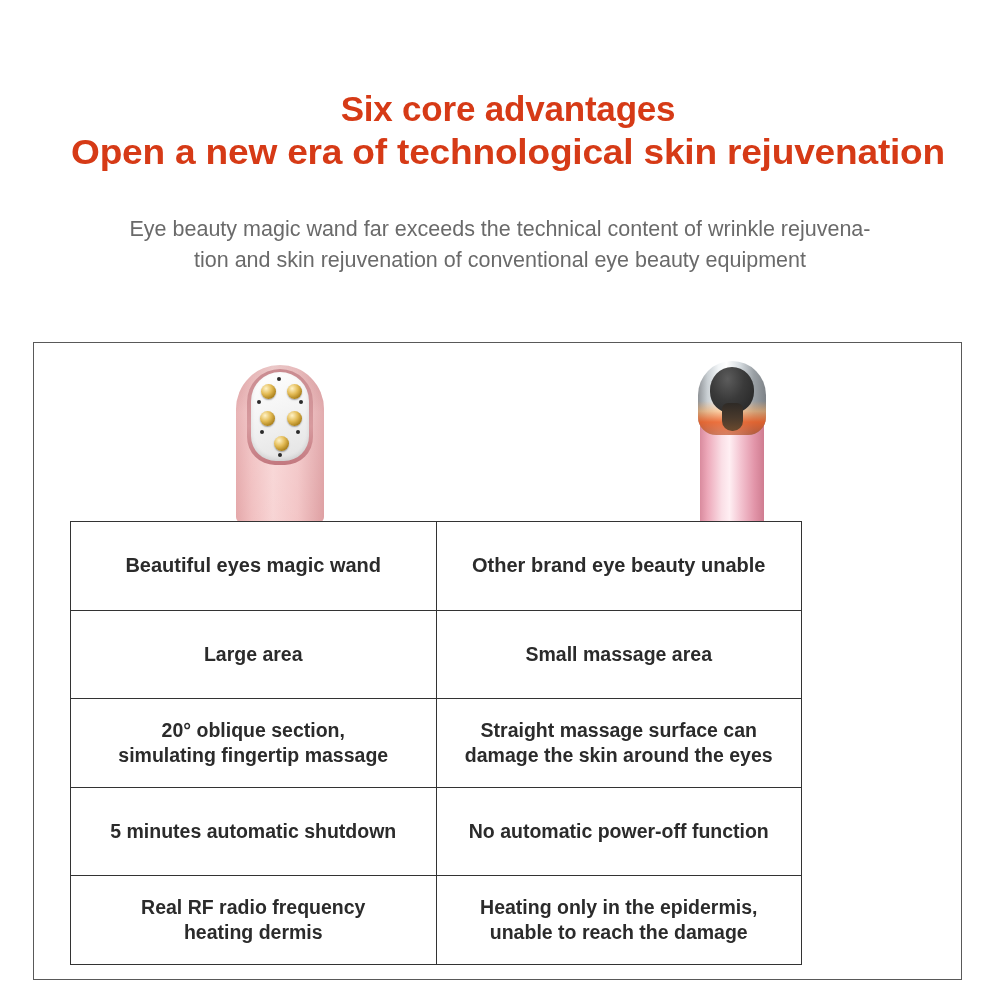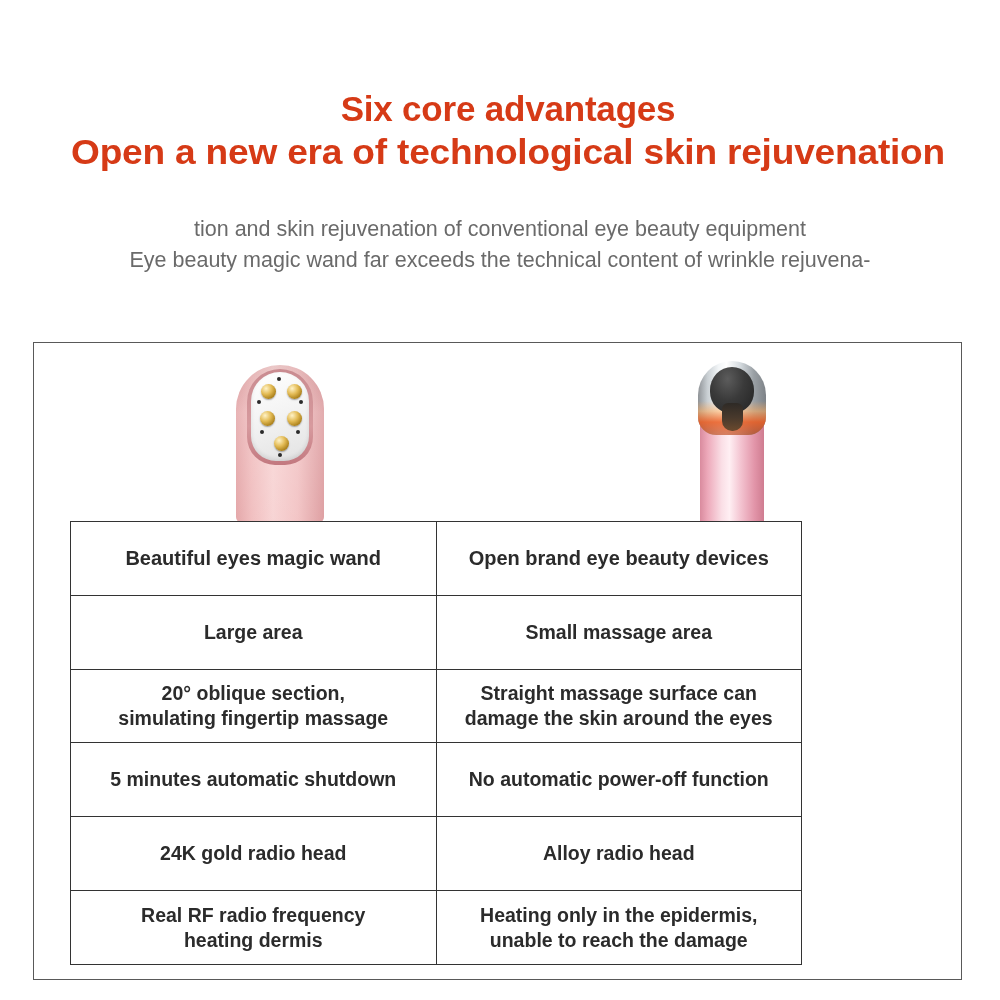--- a/index.html
+++ b/index.html
@@ -252,22 +252,22 @@
 </style>
 </head>
 <body>
 
 <div class="headline">
   <span class="line1">Six core advantages</span>
   <span class="line2">Open a new era of technological skin rejuvenation</span>
 </div>
 
 <div class="subhead">
+  <span class="sl">Eye beauty magic wand far exceeds the technical content of wrinkle rejuvena-</span>
   <span class="sl">tion and skin rejuvenation of conventional eye beauty equipment</span>
-  <span class="sl">Eye beauty magic wand far exceeds the technical content of wrinkle rejuvena-</span>
 </div>
 
 <div class="frame"></div>
 
 <div class="products">
 
   <div class="dev-left">
     <div class="dl-body"></div>
     <div class="dl-bodyshade"></div>
     <div class="dl-bezel"></div>
@@ -295,21 +295,21 @@
       <div class="dr-tongue"></div>
     </div>
   </div>
 
 </div>
 
 <table class="cmp-table">
   <tbody>
     <tr class="head">
       <td>Beautiful eyes magic wand</td>
-      <td>Open brand eye beauty devices</td>
+      <td>Other brand eye beauty unable</td>
     </tr>
     <tr>
       <td>
         <span>Large area</span>
       </td>
       <td>
         <span>Small massage area</span>
       </td>
     </tr>
     <tr>
@@ -325,28 +325,20 @@
     <tr>
       <td>
         <span>5 minutes automatic shutdown</span>
       </td>
       <td>
         <span>No automatic power-off function</span>
       </td>
     </tr>
     <tr>
       <td>
-        <span>24K gold radio head</span>
-      </td>
-      <td>
-        <span>Alloy radio head</span>
-      </td>
-    </tr>
-    <tr>
-      <td>
         <span>Real RF radio frequency</span>
         <span>heating dermis</span>
       </td>
       <td>
         <span>Heating only in the epidermis,</span>
         <span>unable to reach the damage</span>
       </td>
     </tr>
   </tbody>
 </table>

